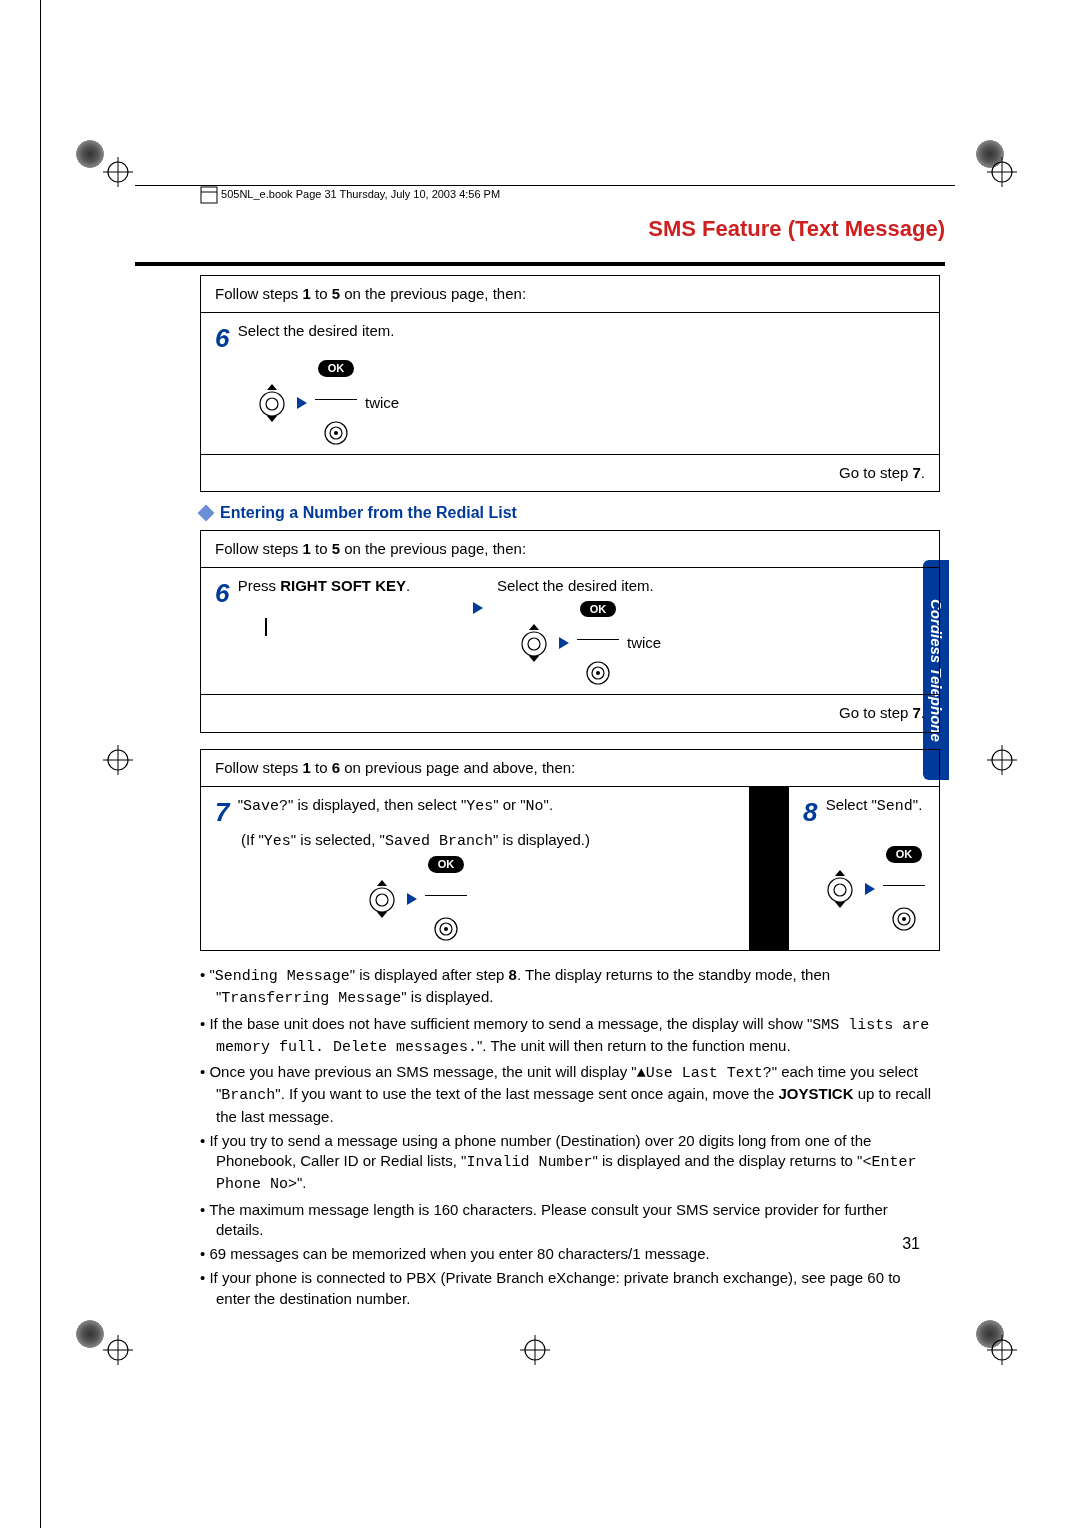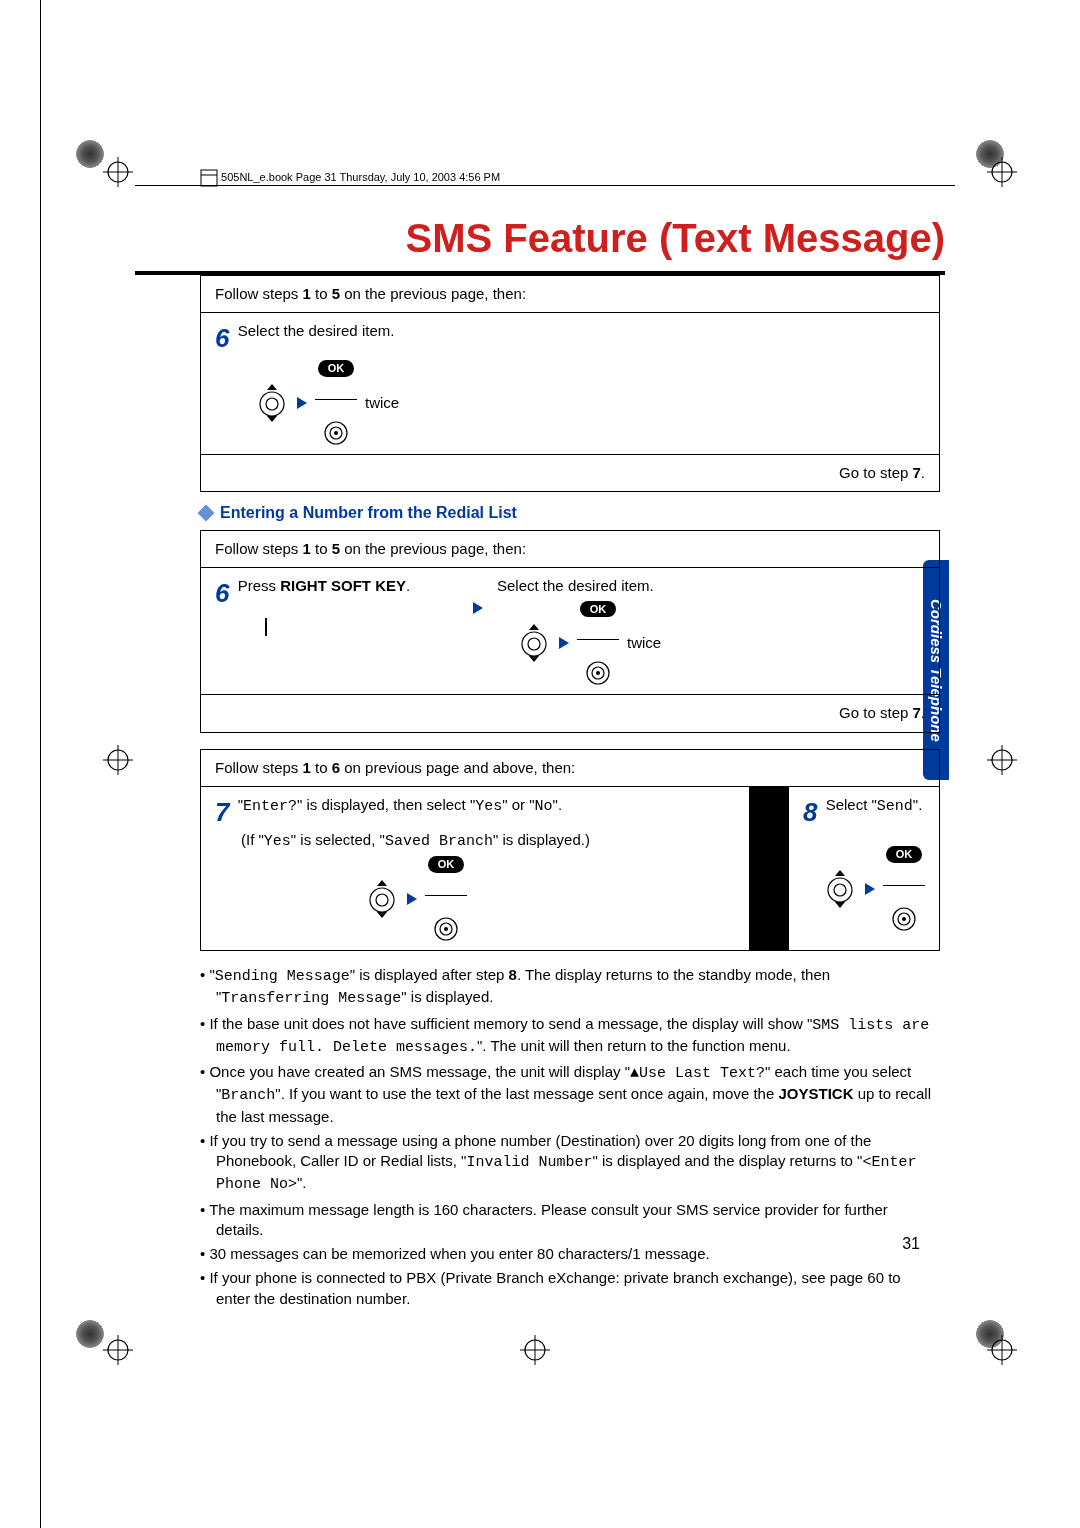--- a/index.html
+++ b/index.html
@@ -30,44 +30,44 @@
   .side-strip-left, .side-strip-right {
     position: absolute;
     top: 0; bottom: 0;
     width: 40px;
   }
   .side-strip-left { left: 0; border-right: 1px solid #000; }
 
   .header-note {
     position: absolute;
     left: 200px;
-    top: 169px;
+    top: 186px;
     font-size: 11px;
     color: #000;
   }
   .header-note-line {
     position: absolute;
     left: 135px;
     top: 185px;
     width: 820px;
     height: 1px;
     background: #000;
   }
 
   .title {
     position: absolute;
     left: 135px;
     top: 216px;
     width: 810px;
     text-align: right;
-    font-size: 40px;
+    font-size: 22px;
     font-weight: bold;
     color: #cf2020;
     border-bottom: 4px solid #000;
-    padding-bottom: 10px;
+    padding-bottom: 20px;
   }
 
   .content {
     position: absolute;
     left: 200px;
     top: 275px;
     width: 740px;
     font-size: 15px;
     line-height: 1.35;
   }
@@ -356,21 +356,21 @@
   </div>
 
   <div class="box" style="margin-top:16px">
     <div class="row">
       <span>Follow steps </span><b>1</b><span> to </span><b>6</b><span> on previous page and above, then:</span>
     </div>
     <div class="row two-col" style="padding:0">
       <div style="padding:8px 14px; flex:0 0 520px;">
         <span class="stepnum">7</span>
         <span>
-          <span>"</span><span class="mono">Enter?</span><span>" is displayed, then select "</span><span class="mono">Yes</span><span>" or "</span><span class="mono">No</span><span>".</span>
+          <span>"</span><span class="mono">Save?</span><span>" is displayed, then select "</span><span class="mono">Yes</span><span>" or "</span><span class="mono">No</span><span>".</span>
         </span><br>
         <span style="padding-left:26px; display:inline-block">
           <span>(If "</span><span class="mono">Yes</span><span>" is selected, "</span><span class="mono">Saved Branch</span><span>" is displayed.)</span>
         </span><br>
         <span class="ok-joystick" style="margin-left:150px">
           <svg class="joystick-svg" viewBox="0 0 34 38">
               <polygon points="17,0 22,6 12,6" fill="#000"></polygon>
               <circle cx="17" cy="20" r="12" class="js-ring"></circle>
               <circle cx="17" cy="20" r="6" class="js-ring"></circle>
               <polygon points="17,38 22,32 12,32" fill="#000"></polygon>
@@ -416,23 +416,23 @@
   </div>
 
   <div class="bullets">
     <p>
       <span>"</span><span class="mono">Sending Message</span><span>" is displayed after step </span><b>8</b><span>. The display returns to the standby mode, then "</span><span class="mono">Transferring Message</span><span>" is displayed.</span>
     </p>
     <p>
       <span>If the base unit does not have sufficient memory to send a message, the display will show "</span><span class="mono">SMS lists are memory full. Delete messages.</span><span>". The unit will then return to the function menu.</span>
     </p>
     <p>
-      <span>Once you have created an SMS message, the unit will display "</span><span class="mono">▲Use Last Text?</span><span>" each time you select "</span><span class="mono">Branch</span><span>". If you want to use the text of the last message sent once again, move the </span><b>JOYSTICK</b><span> up to recall the last message.</span>
+      <span>Once you have previous an SMS message, the unit will display "</span><span class="mono">▲Use Last Text?</span><span>" each time you select "</span><span class="mono">Branch</span><span>". If you want to use the text of the last message sent once again, move the </span><b>JOYSTICK</b><span> up to recall the last message.</span>
     </p>
     <p>
       <span>If you try to send a message using a phone number (Destination) over 20 digits long from one of the Phonebook, Caller ID or Redial lists, "</span><span class="mono">Invalid Number</span><span>" is displayed and the display returns to "</span><span class="mono">&lt;Enter Phone No&gt;</span><span>".</span>
     </p>
     <p>The maximum message length is 160 characters. Please consult your SMS service provider for further details.</p>
-    <p>30 messages can be memorized when you enter 80 characters/1 message.</p>
+    <p>69 messages can be memorized when you enter 80 characters/1 message.</p>
     <p>If your phone is connected to PBX (Private Branch eXchange: private branch exchange), see page 60 to enter the destination number.</p>
   </div>
 
 </div>
 
 </body></html>

